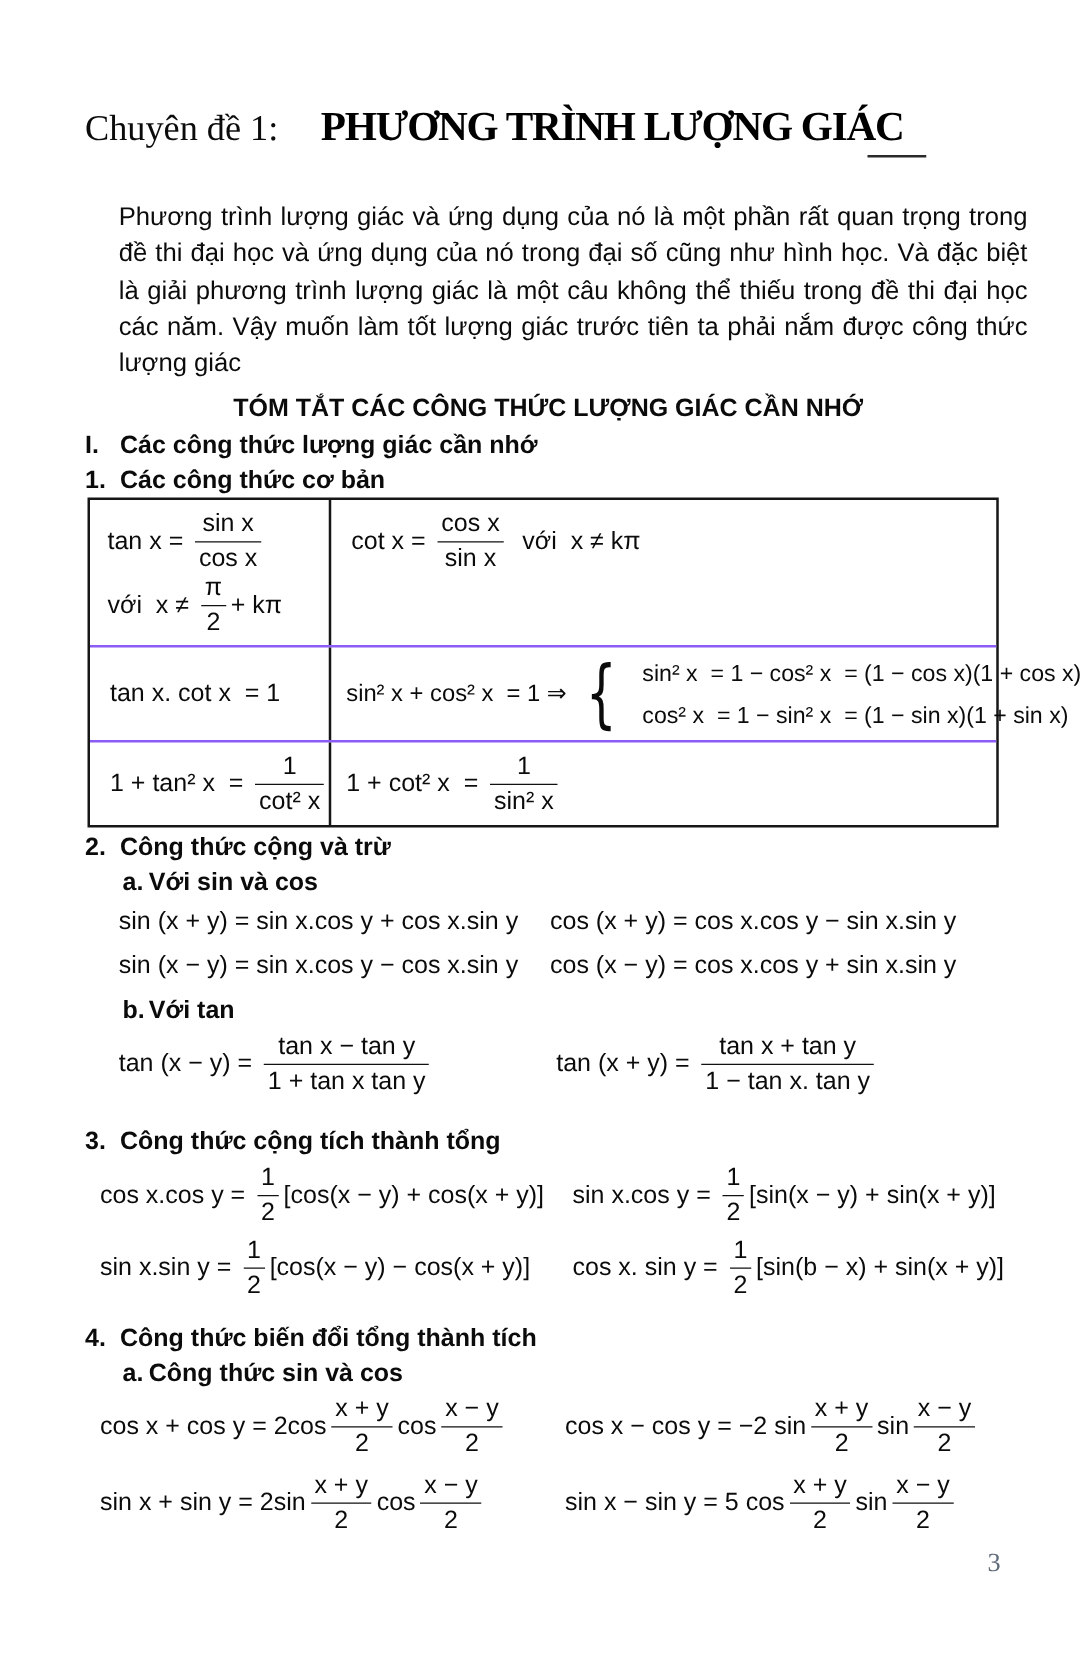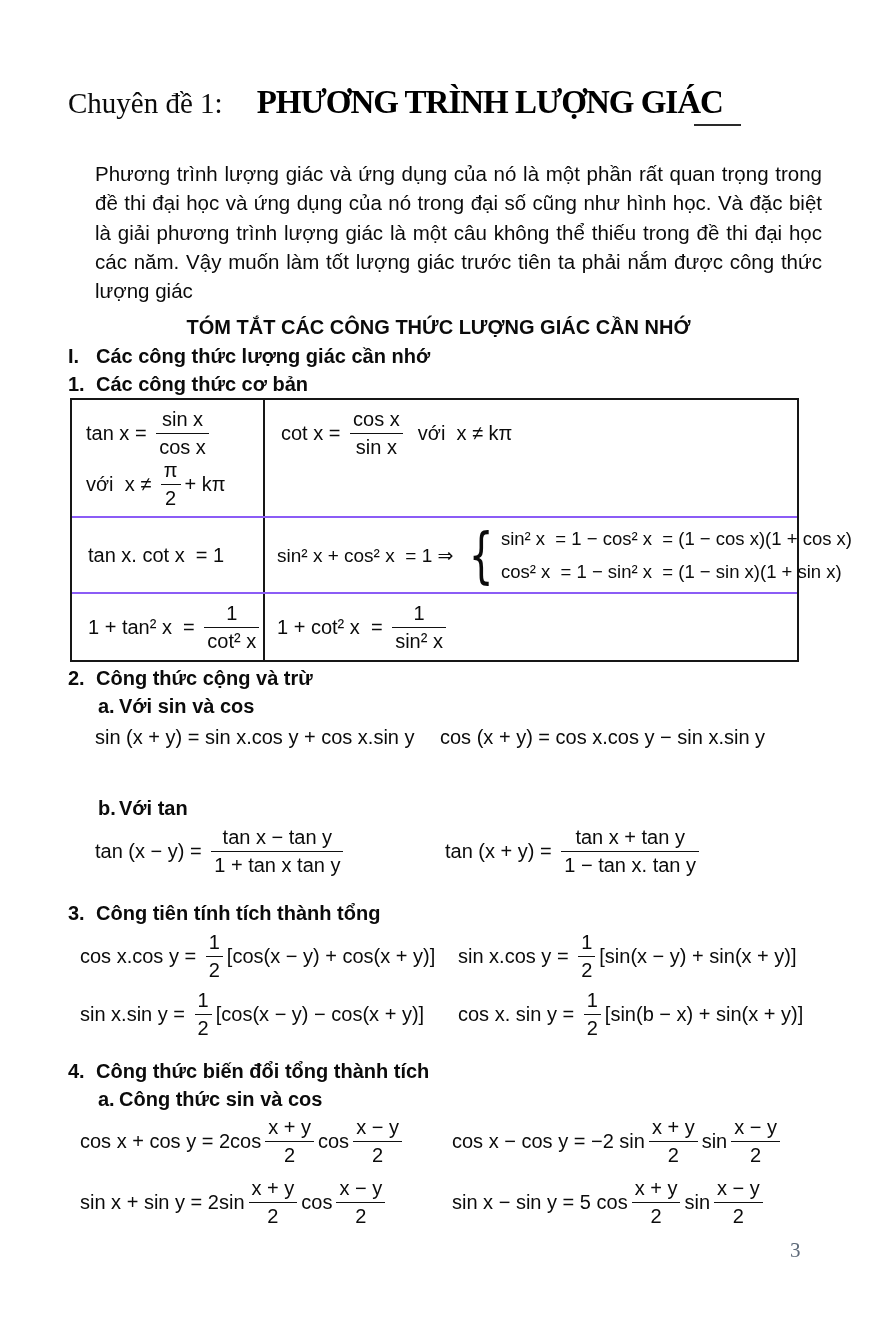--- a/index.html
+++ b/index.html
@@ -31,21 +31,21 @@
   .fx .tx{white-space:pre;}
   .frac{display:inline-flex;flex-direction:column;align-items:stretch;margin:0 4px;
         vertical-align:middle;line-height:1.15;}
   .frac .num{display:block;text-align:center;white-space:pre;padding:0 3px 2px;}
   .frac .den{display:block;text-align:center;white-space:pre;padding:2px 3px 0;
              border-top:1.7px solid #111;}
   .cases{display:inline-flex;align-items:center;margin-left:3px;}
   .brace{font-family:"DejaVu Sans",sans-serif;font-size:60px;line-height:.95;
          transform:scaleX(.65);transform-origin:center;}
   .cases-col{display:inline-flex;flex-direction:column;row-gap:5px;margin-left:1px;}
-  .cline{display:block;white-space:pre;}
+  .cline{display:block;white-space:pre;margin-left:13px;}
 
   
   .tbl{position:absolute;left:70px;top:398px;width:729px;border:2px solid #161616;box-sizing:border-box;}
   .trow{display:flex;}
   .trow + .trow{border-top:2px solid #8b5cf6;}
   .tc-l{width:193px;flex:0 0 193px;border-right:2px solid #161616;box-sizing:border-box;}
   .tc-r{flex:1 1 auto;box-sizing:border-box;}
   .r1{height:116px;}
   .r2{height:74px;}
   .r3{height:66px;}
@@ -179,20 +179,28 @@
   </div>
 
   <div class="pair p2a" style="top:726px;">
     <div class="fx">
         <span class="tx">sin (x + y) = sin x.cos y + cos x.sin y</span>
       </div>
     <div class="fx">
         <span class="tx">cos (x + y) = cos x.cos y − sin x.sin y</span>
       </div>
   </div>
+  <div class="pair p2a" style="top:761px;">
+    <div class="fx">
+        <span class="tx">sin (x − y) = sin x.cos y − cos x.sin y</span>
+      </div>
+    <div class="fx">
+        <span class="tx">cos (x − y) = cos x.cos y + sin x.sin y</span>
+      </div>
+  </div>
 
   <div class="hrow" style="left:98px;top:797px;">
     <span class="hnum w2">b.</span>
     <span>Với tan</span>
   </div>
   <div class="pair p2b" style="top:826px;">
     <div class="fx">
         <span class="tx">tan (x − y) = </span>
         <span class="frac">
           <span class="num">tan x − tan y</span>
@@ -203,21 +211,21 @@
         <span class="tx">tan (x + y) = </span>
         <span class="frac">
           <span class="num">tan x + tan y</span>
           <span class="den">1 − tan x. tan y</span>
         </span>
       </div>
   </div>
 
   <div class="hrow" style="left:68px;top:902px;">
     <span class="hnum w1">3.</span>
-    <span>Công tiên tính tích thành tổng</span>
+    <span>Công thức cộng tích thành tổng</span>
   </div>
   <div class="pair p3" style="top:931px;">
     <div class="fx">
         <span class="tx">cos x.cos y = </span>
         <span class="frac">
           <span class="num">1</span>
           <span class="den">2</span>
         </span>
         <span class="tx">[cos(x − y) + cos(x + y)]</span>
       </div>

